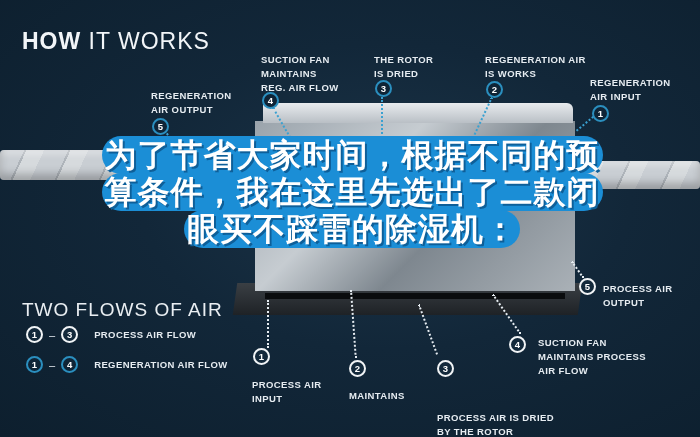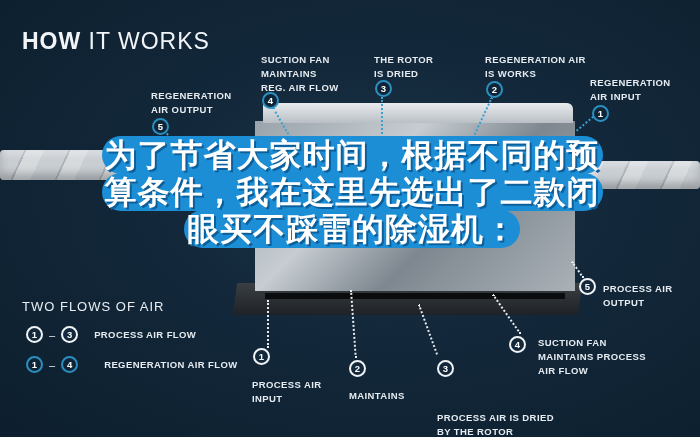--- a/index.html
+++ b/index.html
@@ -26,21 +26,21 @@
     background:linear-gradient(#3a3f44,#1e2226); transform:skewX(-8deg); }
   .m-slot { position:absolute; left:30px; top:190px; width:300px; height:6px; background:#0a0c0e; }
   .leader { position:absolute; border-left:2px dotted; transform-origin:top left; }
   .leader.reg { border-color:#3aa1d1; }
   .leader.proc { border-color:#e6ecf1; }
   .overlay { left:92px; top:137px; width:520px; text-align:center; font-size:32px; line-height:37px;
     font-weight:900; color:#fff; letter-spacing:1px;
     -webkit-text-stroke:0; font-family:"DejaVu Sans", sans-serif; }
   .overlay span { background:#1b8ed6; padding:0 3px; box-decoration-break:clone; -webkit-box-decoration-break:clone;
     text-shadow: 2px 2px 0 #0e5f99; border-radius: 21px; }
-  .legend-title { left:22px; top:299px; font-size:13px; letter-spacing:1px; color:#e9eef2; }
+  .legend-title { left:22px; top:299px; font-size:19px; letter-spacing:1px; color:#e9eef2; }
   .legend-row { display:flex; align-items:center; gap:6px; }
   .dash { font-size:11px; color:#e6ecf1; }
 </style>
 </head>
 <body>
 
 <div class="abs title"><b>HOW</b><span> IT WORKS</span></div>
 
 <div class="abs pipe" style="left:0;top:150px;width:300px;"></div>
 <div class="abs pipe" style="left:560px;top:161px;width:140px;height:28px;"></div>
@@ -109,16 +109,16 @@
 <div class="abs legend-row" style="left:26px;top:326px;">
   <div class="circ proc">1</div>
   <span class="dash">–</span>
   <div class="circ proc">3</div>
   <span class="lbl" style="margin-left:10px;">PROCESS AIR FLOW</span>
 </div>
 <div class="abs legend-row" style="left:26px;top:356px;">
   <div class="circ reg">1</div>
   <span class="dash">–</span>
   <div class="circ reg">4</div>
-  <span class="lbl" style="margin-left:20px;">REGENERATION AIR FLOW</span>
+  <span class="lbl" style="margin-left:10px;">REGENERATION AIR FLOW</span>
 </div>
 
 <div class="abs overlay"><span>为了节省大家时间，根据不同的预算条件，我在这里先选出了二款闭眼买不踩雷的除湿机：</span></div>
 
 </body></html>

